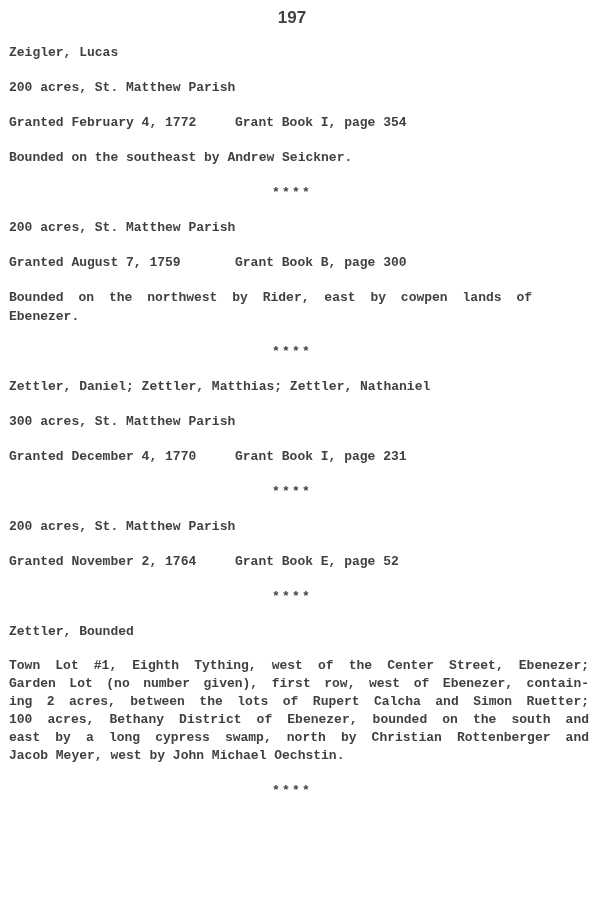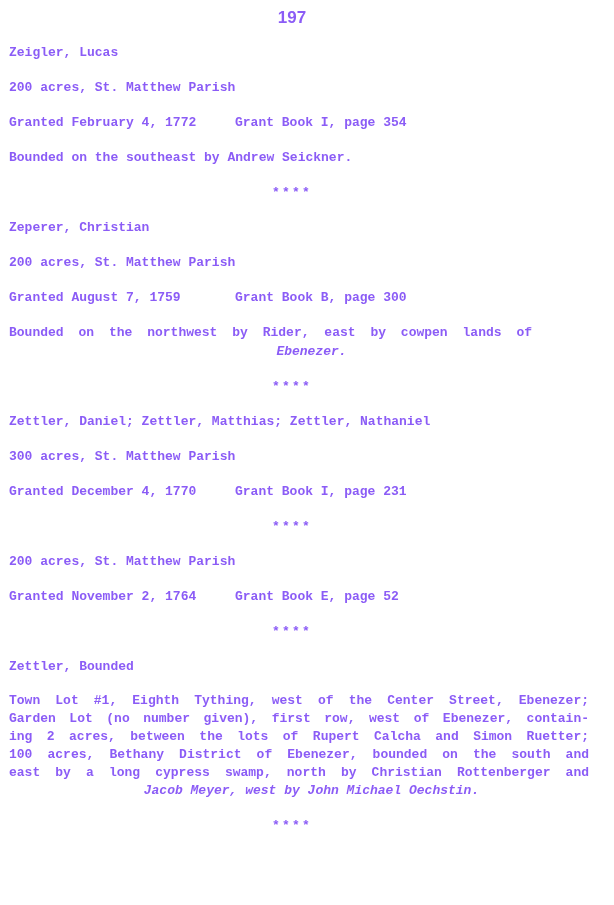--- a/index.html
+++ b/index.html
@@ -7,21 +7,21 @@
     padding: 0;
     background: #ffffff;
   }
   .page {
     position: relative;
     width: 614px;
     height: 905px;
     box-sizing: border-box;
     padding: 8px 0 0 9px;
     background: #ffffff;
-    color: #8b5cf6;
+    color: #404040;
     font-family: "Liberation Mono", "DejaVu Sans Mono", monospace;
     font-weight: 700;
     font-size: 13px;
     line-height: 19px;
     overflow: hidden;
   }
   .pageno {
     width: 566px;
     text-align: center;
     font-family: "Liberation Sans", "DejaVu Sans", sans-serif;
@@ -36,22 +36,21 @@
   .grant-row {
     display: grid;
     grid-template-columns: 226px auto;
   }
   .just {
     width: 580px;
     text-align: justify;
     text-align-last: justify;
   }
   .para-last {
-    text-align: center;
-    font-style: italic;
+    text-align: left;
   }
   .sep {
     width: 566px;
     text-align: center;
     letter-spacing: 2.2px;
     margin-bottom: 16px;
   }
   
   #entries .entry:nth-child(2) .post .just { width: 523px; }
   #entries .entry:nth-child(5) .pre .pblock { line-height: 18px; }
@@ -71,21 +70,20 @@
       <span class="granted">Granted February 4, 1772</span>
       <span class="book">Grant Book I, page 354</span>
     </div>
     <div class="post">
           <div class="pblock">Bounded on the southeast by Andrew Seickner.</div>
         </div>
     <div class="sep">****</div>
   </section>
 
   <section class="entry">
-    <div class="line name">Zeperer, Christian</div>
     <div class="pre">
           <div class="pblock">200 acres, St. Matthew Parish</div>
         </div>
     <div class="grant-row">
       <span class="granted">Granted August 7, 1759</span>
       <span class="book">Grant Book B, page 300</span>
     </div>
     <div class="post">
           <div class="pblock">
             <div class="just">Bounded on the northwest by Rider, east by cowpen lands of</div>

